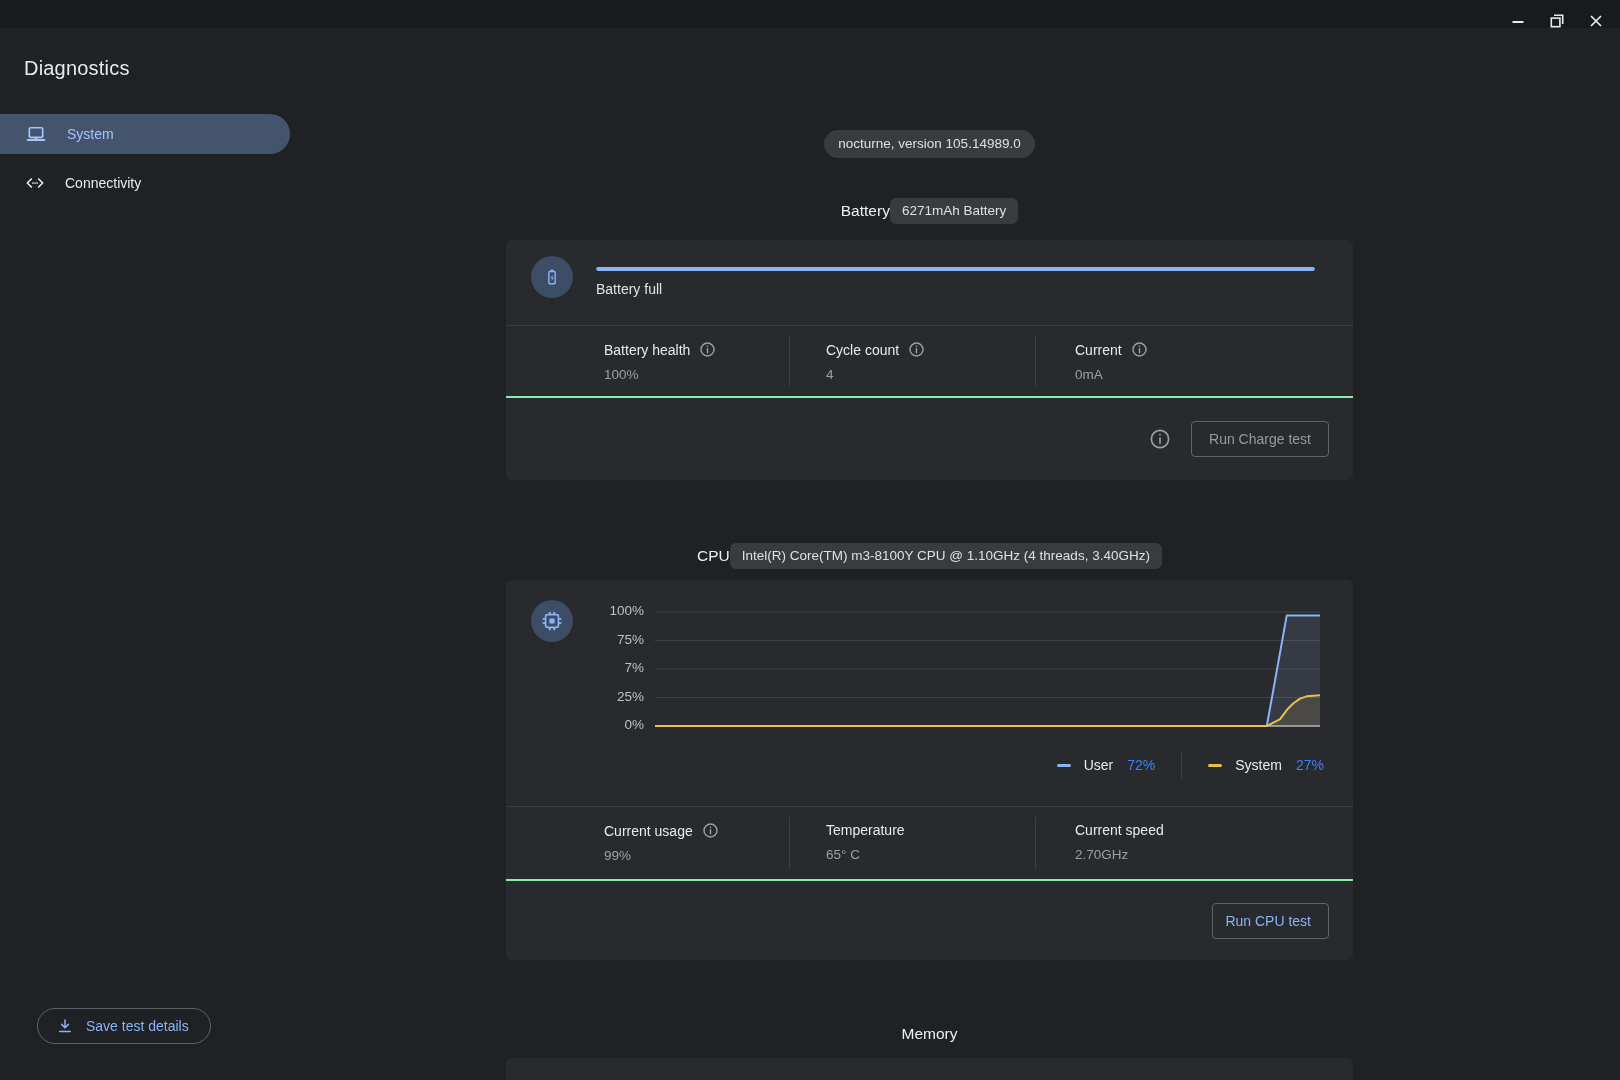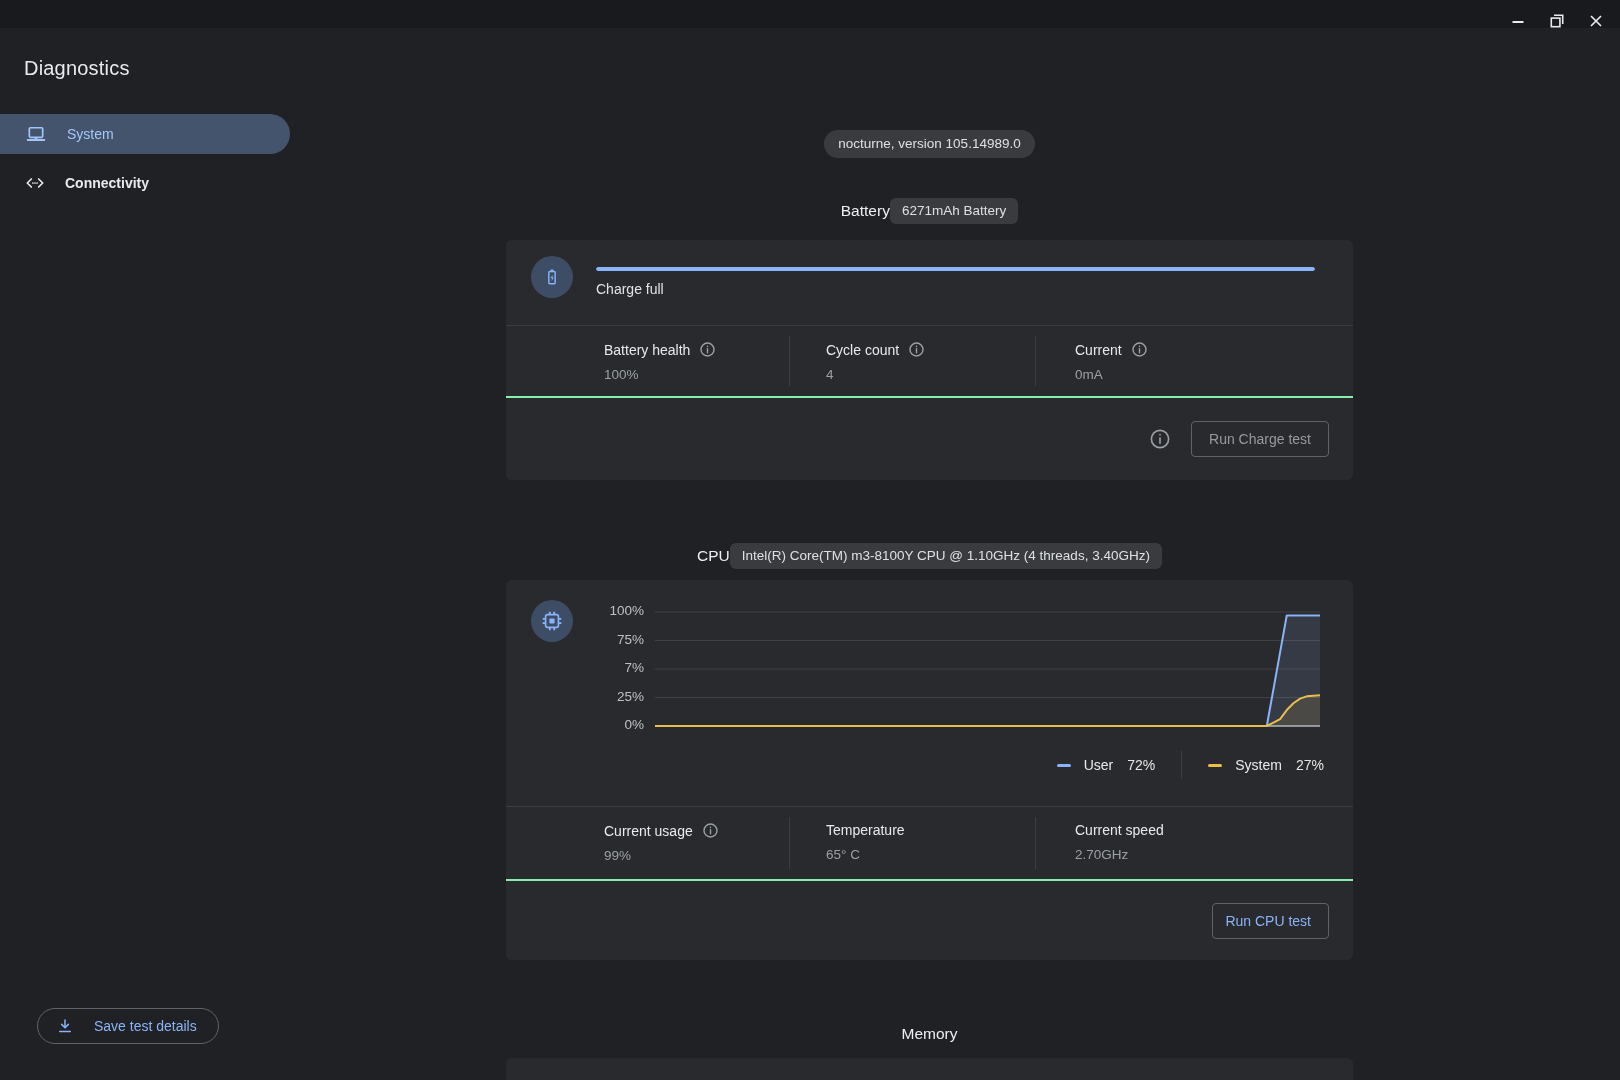--- a/index.html
+++ b/index.html
@@ -15,21 +15,21 @@
   }
   .titlebar { position:absolute; top:0; left:0; right:0; height:28px; background:#191a1d; }
   .win-controls { position:absolute; top:13px; right:16px; display:flex; gap:23px; align-items:center; z-index:10; }
   .win-btn { width:16px; height:16px; display:flex; align-items:center; justify-content:center; cursor:default; }
 
   
   .app-title { position:absolute; left:24px; top:57px; font-size:20px; font-weight:500; color:#e8eaed; letter-spacing:.2px; }
   .nav-item { position:absolute; left:0; width:290px; height:40px; display:flex; align-items:center; font-size:14px; font-weight:500; cursor:pointer; }
   .nav-item.selected { top:114px; background:#44546d; border-radius:0 20px 20px 0; padding-left:26px; color:#a5c6f9; }
   .nav-item.selected .nav-label { margin-left:21px; }
-  .nav-item.plain { top:163px; padding-left:24px; color:#e8eaed;font-weight:bold; }
+  .nav-item.plain { top:163px; padding-left:24px; color:#e8eaed; }
   .nav-item.plain .nav-label { margin-left:19px; }
 
   
   .main { position:absolute; left:506px; top:0; width:847px; height:1080px; }
   .version-row { position:absolute; top:130px; left:0; width:100%; display:flex; justify-content:center; }
   .badge { background:#3a3b3e; color:#dce0e4; font-size:13.5px; line-height:28px; padding:0 14px; border-radius:14px; white-space:nowrap; }
   .section-badge { border-radius:6px; line-height:26px; padding:0 12px; }
 
   .section-header { position:absolute; left:0; width:100%; display:flex; justify-content:center; align-items:center; }
   .section-title { font-size:15.5px; font-weight:500; color:#eceef1; }
@@ -62,29 +62,29 @@
   
   #cpu-card { top:580px; height:380px; }
   .cpu-chart-section { height:226px; position:relative; }
   .cpu-chart-section .icon-circle { top:20px; }
   #battery-card .icon-circle { top:16px; }
   .y-tick { position:absolute; left:60px; width:78px; text-align:right; font-size:13.5px; color:#bdc1c6; }
   #cpu-chart-svg { position:absolute; left:149px; top:31px; }
   .legend { position:absolute; top:171px; right:29px; display:flex; align-items:center; font-size:14px; color:#e8eaed; }
   .legend-dash { width:14px; height:3px; border-radius:2px; margin-right:13px; }
   .legend-label { margin-right:14px; }
-  .legend-value { color:#e5e5e5; }
+  .legend-value { color:#3b82f6; }
   .legend-divider { width:1px; height:28px; background:#3d3e41; margin:0 26px; }
   #cpu-card .stats-row { height:75px; }
 
   
   #memory-card { top:1058px; height:40px; border-radius:6px 6px 0 0; }
 
   
-  .save-btn { position:absolute; left:37px; top:1008px; height:36px; padding:0 21px 0 18px; border-radius:18px; border:1px solid #5f6368; background:transparent; display:flex; align-items:center; gap:20px; color:#8ab4f8; font-size:14px; font-weight:500; font-family:"Liberation Sans", sans-serif; cursor:pointer; }
+  .save-btn { position:absolute; left:37px; top:1008px; height:36px; padding:0 21px 0 18px; border-radius:18px; border:1px solid #5f6368; background:transparent; display:flex; align-items:center; gap:12px; color:#8ab4f8; font-size:14px; font-weight:500; font-family:"Liberation Sans", sans-serif; cursor:pointer; }
 </style>
 </head>
 <body>
 
 <div class="titlebar"></div>
 
 <div class="win-controls">
   <div class="win-btn">
     <svg width="16" height="16" viewBox="0 0 16 16">
         <path d="M2.5 9h11" stroke="#e8eaed" stroke-width="2" fill="none"></path>
@@ -141,21 +141,21 @@
       <div class="icon-circle">
         <svg width="20" height="20" viewBox="0 0 24 24">
             <rect x="8.2" y="5.4" width="7.6" height="14.6" rx="1.2" fill="none" stroke="#8ab4f8" stroke-width="1.7"></rect>
             <rect x="10.2" y="2.9" width="3.6" height="1.8" rx=".5" fill="#8ab4f8"></rect>
             <path d="M12.9 9.2l-2.7 4.2h1.9l-.7 3.4 2.8-4.3h-1.9z" fill="#8ab4f8"></path>
           </svg>
       </div>
       <div class="progress-track">
         <div class="progress-fill" id="battery-progress-fill" style="width: 100%;"></div>
       </div>
-      <div class="battery-status">Charge full</div>
+      <div class="battery-status">Battery full</div>
     </div>
 
     <div class="stats-row">
       <div class="stat-col c1">
         <div class="stat-label">
             <span>Battery health</span>
           <svg class="info" width="17" height="17" viewBox="0 0 24 24" fill="none" stroke="#9aa0a6" stroke-width="2">
               <circle cx="12" cy="12" r="9.2"></circle>
               <path d="M12 11v5.6" stroke-linecap="round"></path>
               <path d="M12 7.4v.25" stroke-linecap="round"></path>

